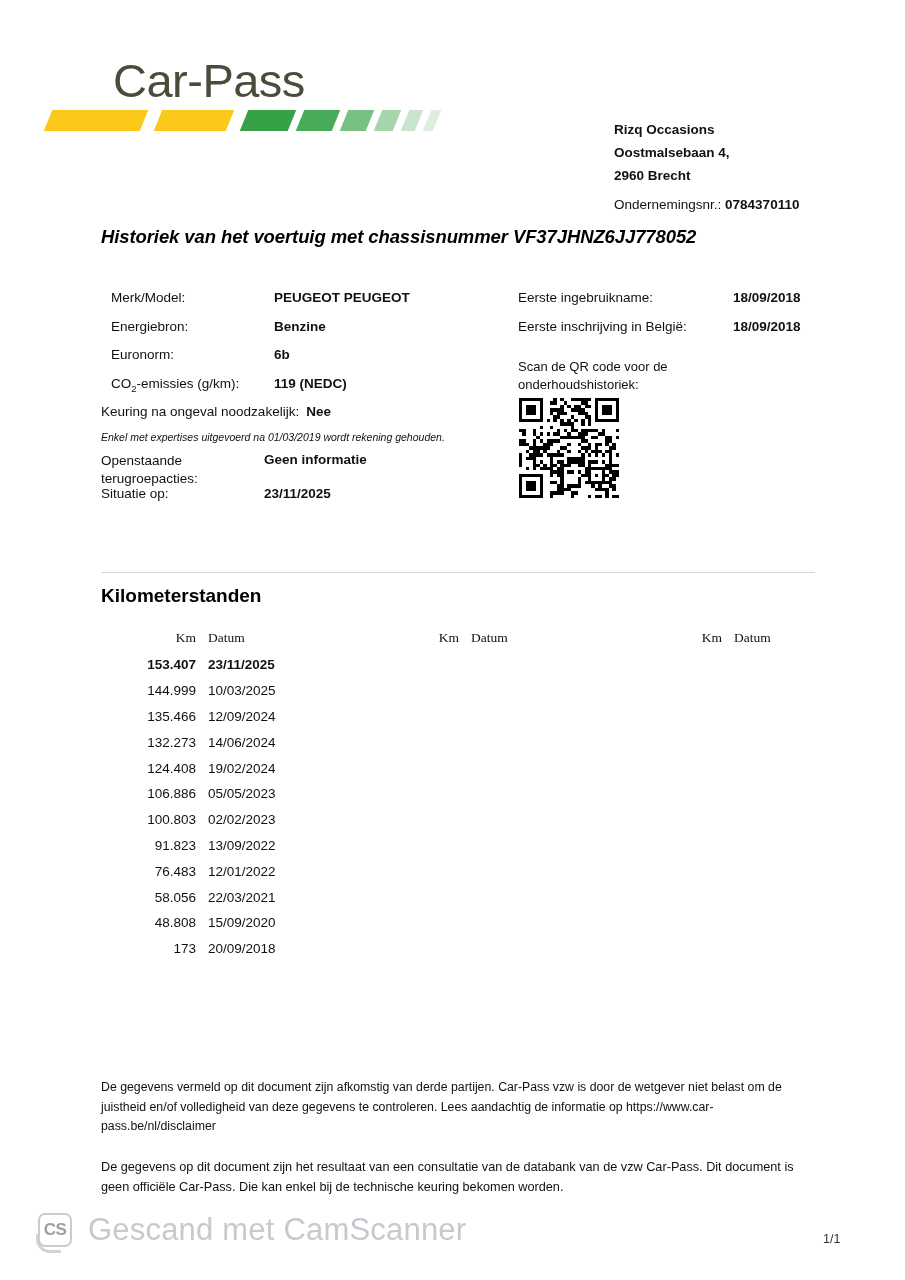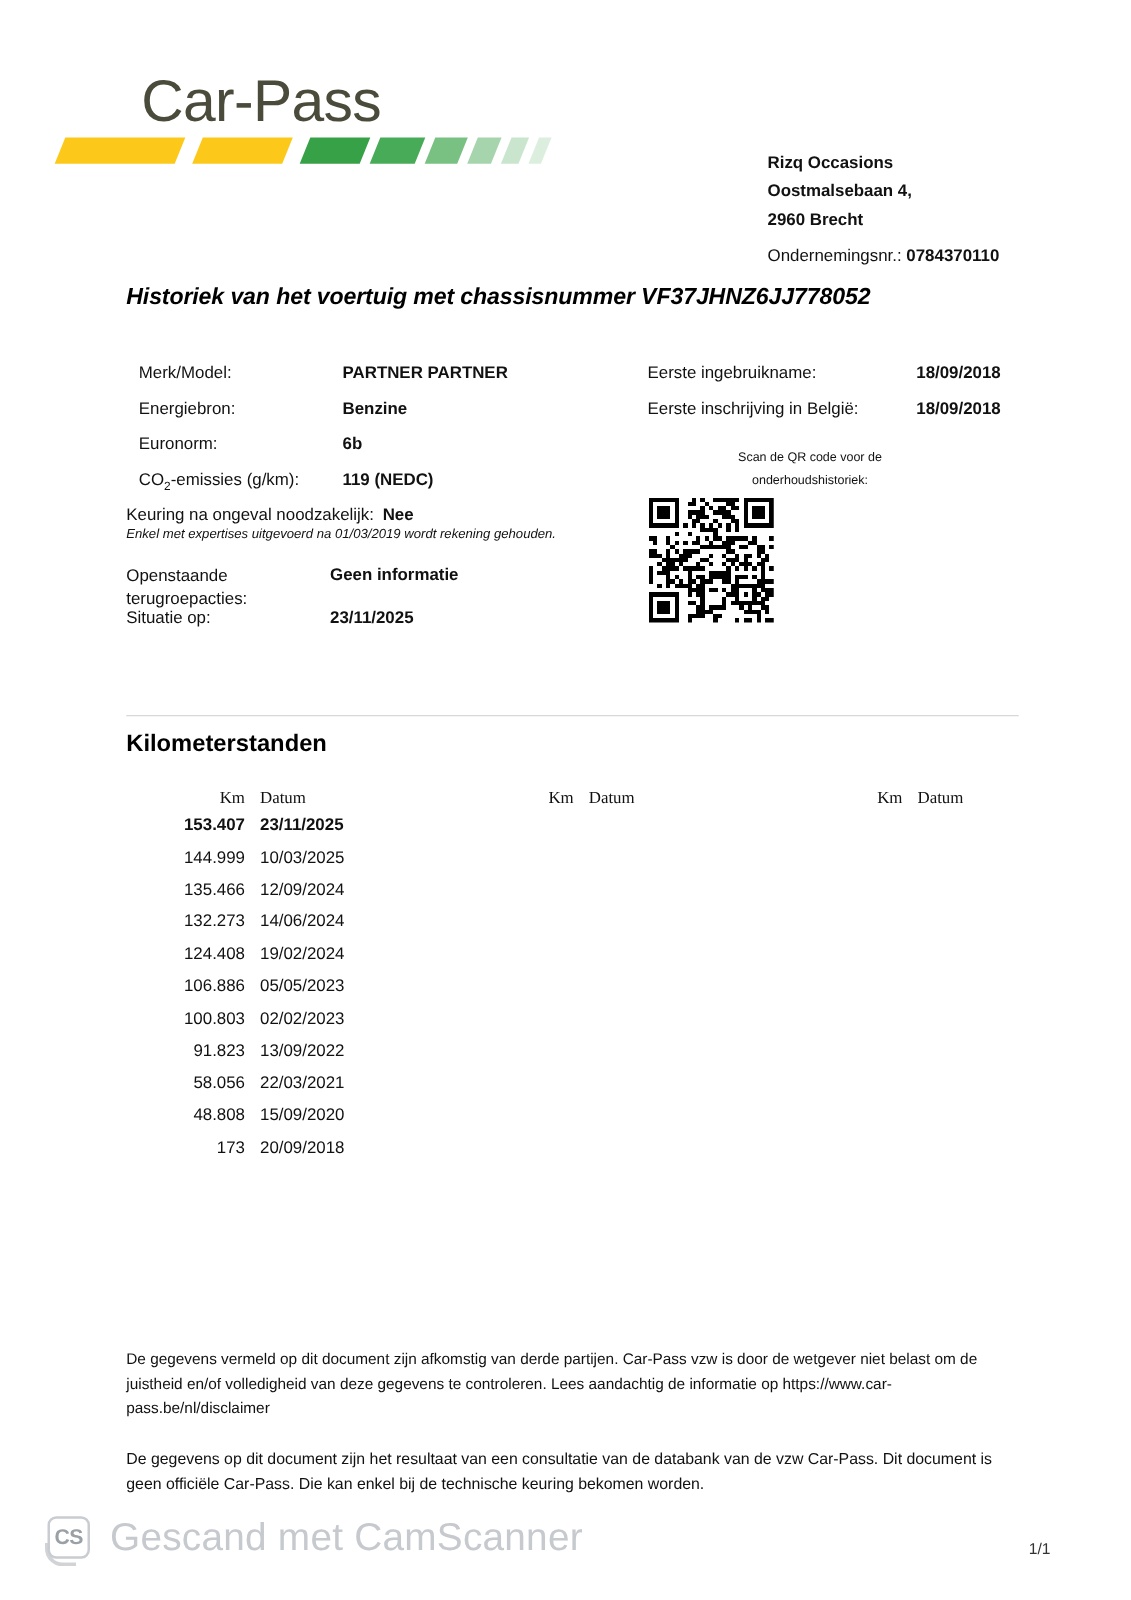--- a/index.html
+++ b/index.html
@@ -131,21 +131,21 @@
     top: 404px;
     width: 430px;
   }
   .accident-main {
     font-size: 13.5px;
     color: #111;
     white-space: nowrap;
   }
   .accident-main b { font-weight: bold; margin-left: 7px; }
   .accident-note {
-    margin-top: 2px;
+    margin-top: 12px;
     font-size: 10.5px;
     font-style: italic;
     color: #111;
     white-space: nowrap;
   }
 
   
   .recalls {
     position: absolute;
     left: 101px;
@@ -172,25 +172,24 @@
   .recall-val2 {
     position: absolute; left: 163px; top: 34px;
     font-size: 13.5px; font-weight: bold; color: #111;
   }
 
   
   .qr-caption {
     position: absolute;
     left: 518px;
     top: 358px;
-    font-size: 10px;
+    font-size: 13px;
     color: #111;
     line-height: 18px;
     width: 260px;
-    text-align: center;
   }
   .qr-box {
     position: absolute;
     left: 519px;
     top: 398px;
     width: 100px;
     height: 100px;
   }
   .qr-box svg { display: block; width: 100px; height: 100px; }
 
@@ -242,21 +241,21 @@
   .km-head .h-date {
     width: 105px;
     padding-left: 12px;
     text-align: left;
     font-size: 13.5px;
     color: #111;
   }
   .km-row {
     display: flex;
     height: 25.8px;
-    align-items: flex-start;
+    align-items: center;
   }
   .km-row .c-km {
     width: 95px;
     text-align: right;
     font-size: 13.5px;
     color: #111;
   }
   .km-row .c-date {
     width: 105px;
     padding-left: 12px;
@@ -368,21 +367,21 @@
       <span>Ondernemingsnr.:</span>
       <b>0784370110</b>
     </div>
   </div>
 
   <div class="doc-title">Historiek van het voertuig met chassisnummer VF37JHNZ6JJ778052</div>
 
   <div class="spec-left">
     <div class="spec-row">
       <div class="spec-label">Merk/Model:</div>
-      <div class="spec-value">PARTNER PARTNER</div>
+      <div class="spec-value">PEUGEOT PEUGEOT</div>
     </div>
     <div class="spec-row">
       <div class="spec-label">Energiebron:</div>
       <div class="spec-value">Benzine</div>
     </div>
     <div class="spec-row">
       <div class="spec-label">Euronorm:</div>
       <div class="spec-value">6b</div>
     </div>
     <div class="spec-row">
@@ -471,20 +470,24 @@
           </div>
           <div class="km-row">
             <div class="c-km">100.803</div>
             <div class="c-date">02/02/2023</div>
           </div>
           <div class="km-row">
             <div class="c-km">91.823</div>
             <div class="c-date">13/09/2022</div>
           </div>
           <div class="km-row">
+            <div class="c-km">76.483</div>
+            <div class="c-date">12/01/2022</div>
+          </div>
+          <div class="km-row">
             <div class="c-km">58.056</div>
             <div class="c-date">22/03/2021</div>
           </div>
           <div class="km-row">
             <div class="c-km">48.808</div>
             <div class="c-date">15/09/2020</div>
           </div>
           <div class="km-row">
             <div class="c-km">173</div>
             <div class="c-date">20/09/2018</div>

